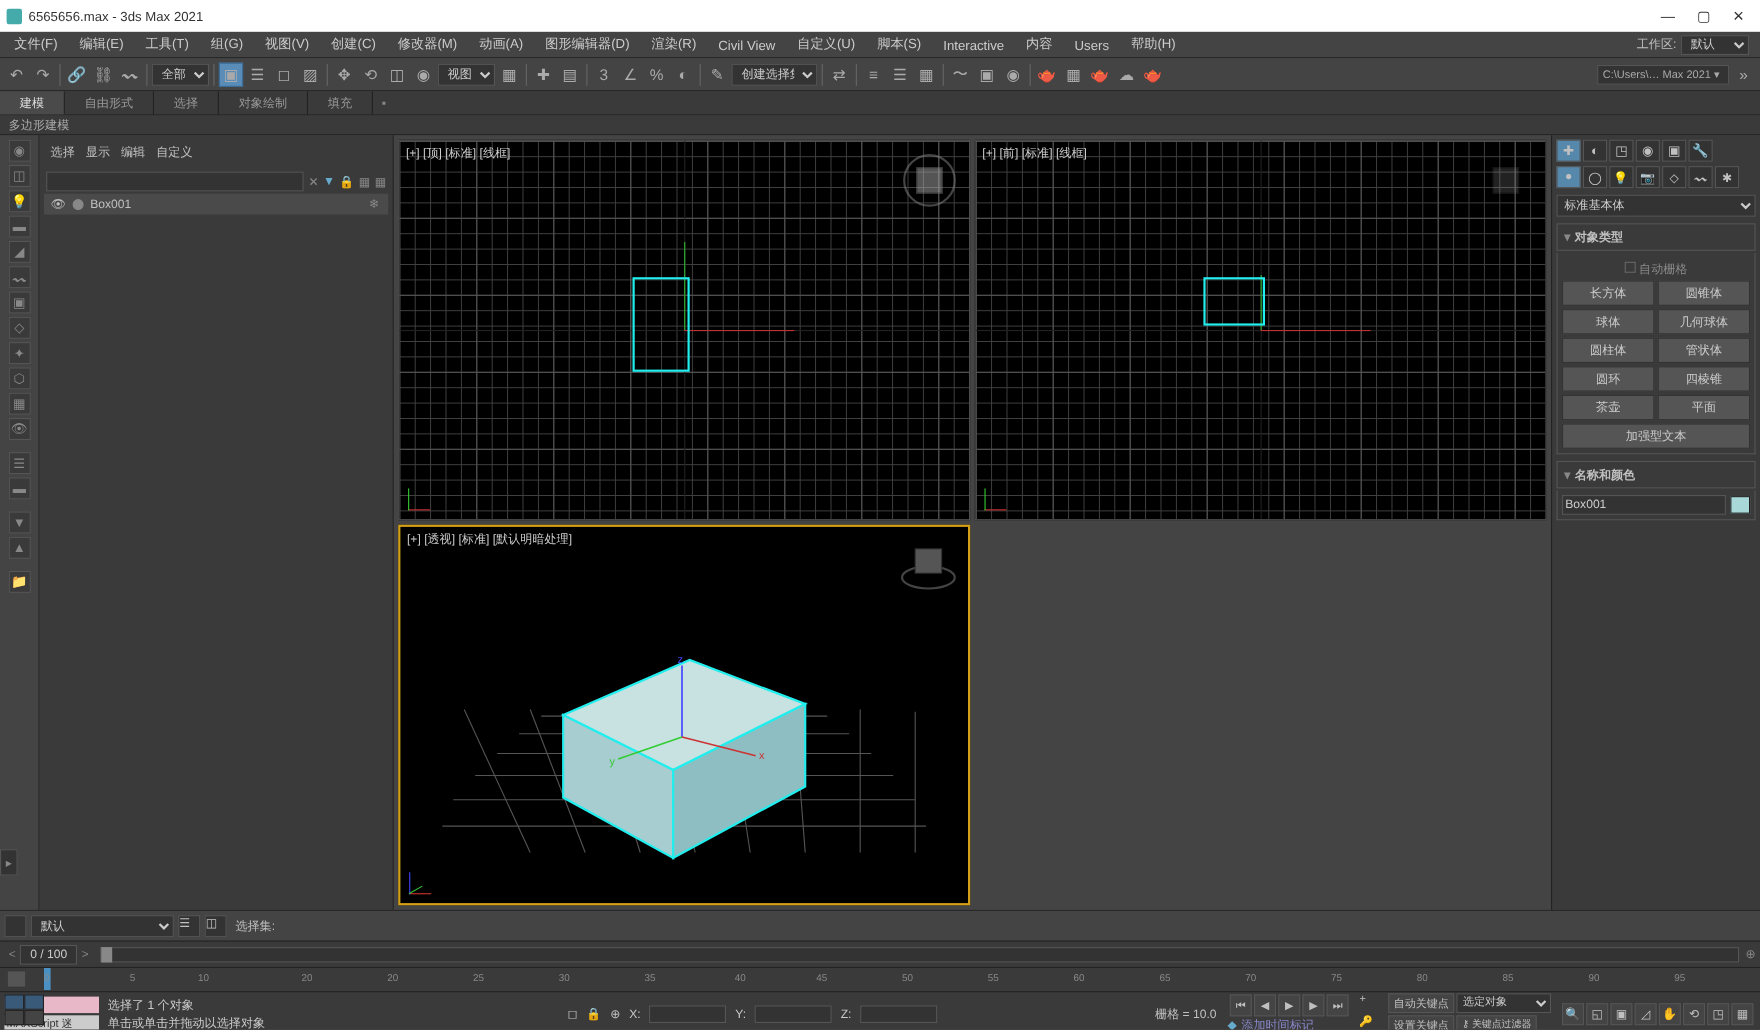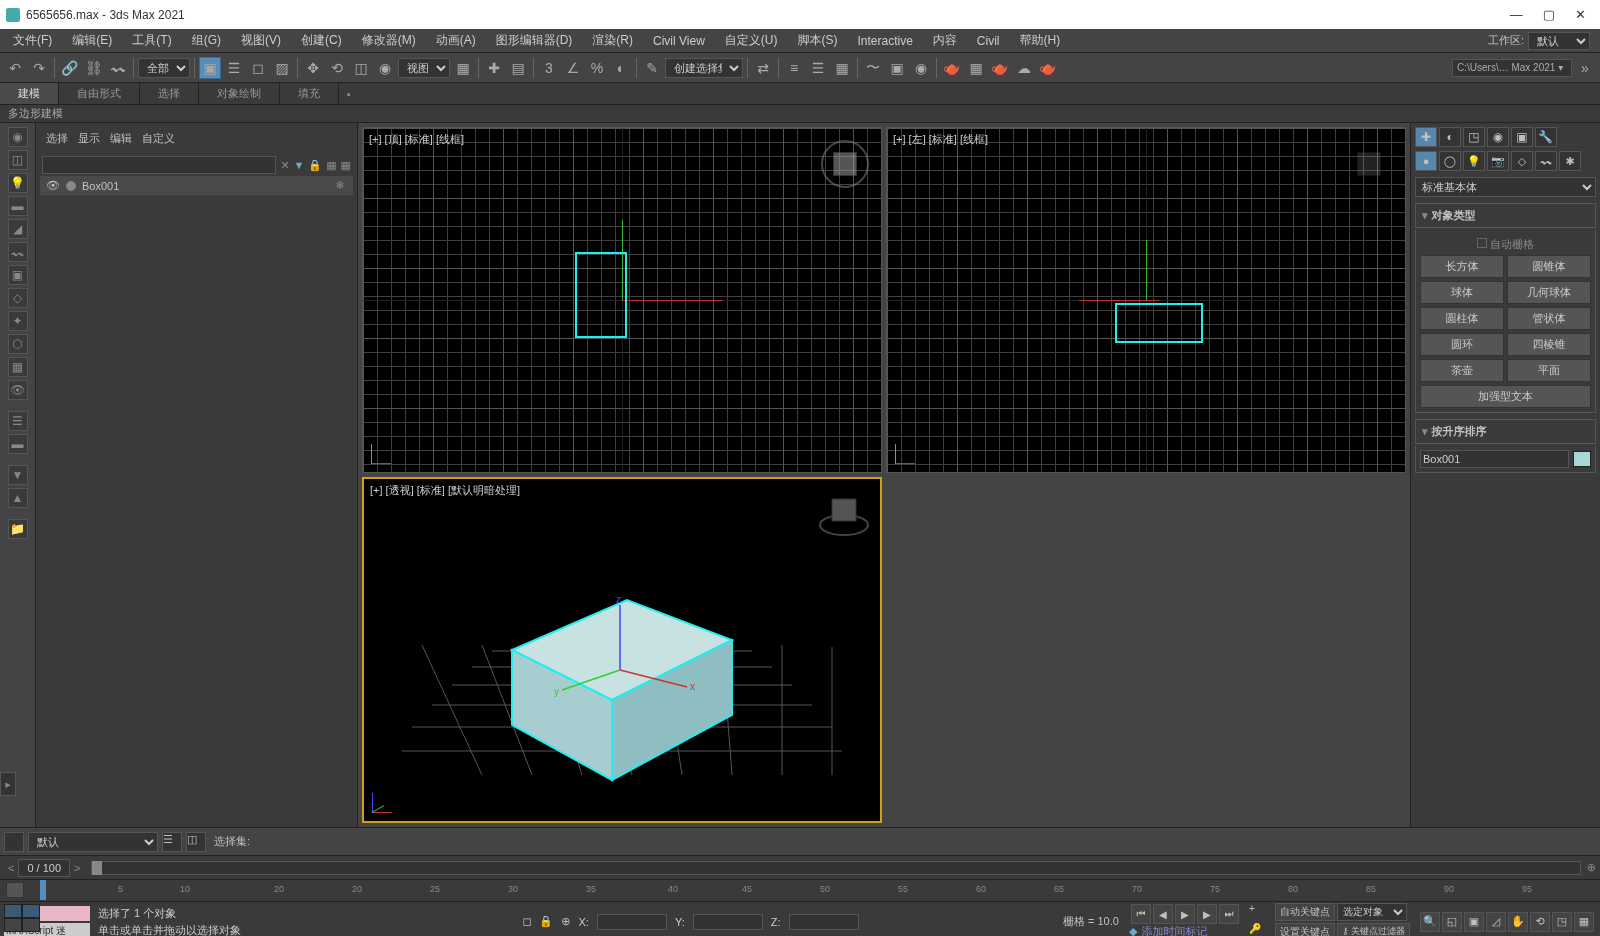--- a/index.html
+++ b/index.html
@@ -81,21 +81,21 @@
 .statusbar .pink{width:86px;background:#e8b8c8;margin:3px;}
 .statusbar .msgs{width:230px;display:flex;flex-direction:column;justify-content:center;font-size:11px;color:#ccc;padding:0 4px;gap:2px;}
 .statusbar .coords{flex:1;display:flex;align-items:center;justify-content:center;gap:8px;font-size:11px;}
 .statusbar .coords .cin{background:#333;border:1px solid #555;width:70px;height:16px;color:#ccc;padding:0 3px;font-size:10px;}
 .statusbar .coords .clbl{color:#ccc;}
 .statusbar .gridlbl{display:flex;align-items:center;font-size:11px;padding:0 6px;}
 .statusbar .playctrl{display:flex;align-items:center;gap:2px;padding:0 6px;}
 .statusbar .playctrl .pb{width:20px;height:20px;background:#444;border:1px solid #555;display:flex;align-items:center;justify-content:center;font-size:10px;}
 .statusbar .autokey{display:flex;flex-direction:column;justify-content:center;gap:2px;padding:0 4px;font-size:10px;}
 .statusbar .autokey .akb{background:#444;border:1px solid #555;padding:1px 4px;}
-.statusbar .ksel{background:#333;color:#ccc;border:1px solid #555;font-size:10px;padding:1px;width:70px;}
+.statusbar .ksel{background:#333;color:#ccc;border:1px solid #555;font-size:10px;padding:1px;width:86px;}
 .statusbar .navicons{display:flex;align-items:center;gap:2px;padding:0 6px;}
 .statusbar .navicons .ni{width:20px;height:20px;background:#444;border:1px solid #555;display:flex;align-items:center;justify-content:center;font-size:11px;}
 .addtime{display:flex;align-items:center;font-size:11px;color:#88c;padding:0 4px;gap:4px;}
 .vpgrid-persp{position:absolute;inset:0;display:flex;align-items:center;justify-content:center;}
 svg{display:block;}
 .expander{position:absolute;left:0;bottom:140px;width:16px;height:24px;background:#333;border:1px solid #555;display:flex;align-items:center;justify-content:center;color:#888;z-index:5;}
 .vplayout{position:absolute;left:4px;bottom:4px;display:flex;flex-direction:column;gap:0;}
 .vplayout .q{width:18px;height:14px;background:#3a5a7a;border:1px solid #222;}
 </style>
 </head>
@@ -120,21 +120,21 @@
   <span class="mi">创建(C)</span>
   <span class="mi">修改器(M)</span>
   <span class="mi">动画(A)</span>
   <span class="mi">图形编辑器(D)</span>
   <span class="mi">渲染(R)</span>
   <span class="mi">Civil View</span>
   <span class="mi">自定义(U)</span>
   <span class="mi">脚本(S)</span>
   <span class="mi">Interactive</span>
   <span class="mi">内容</span>
-  <span class="mi">Civil</span>
+  <span class="mi">Users</span>
   <span class="mi">帮助(H)</span>
   <div class="ws">
     <span>工作区:</span>
     <select><option>默认</option></select>
   </div>
 </div>
 
 <div class="toolbar">
   <div class="tbtn">↶</div>
   <div class="tbtn">↷</div>
@@ -269,38 +269,38 @@
       <div class="axind">
           <div class="ar"></div>
           <div class="ag"></div>
         </div>
       <div class="viewcube">
           <div class="ring"></div>
           <div class="cube"></div>
         </div>
     </div>
 
-
     <div class="vp">
       <div class="grid"></div>
         <div class="gridmaj"></div>
       <div class="centerH"></div>
         <div class="centerV"></div>
-      <div class="vlabel">[+] [左] [标准] [线框]</div>
-      <div class="axred" style="top:50%;left:37%;width:80px;"></div>
-      <div class="axgrn" style="bottom:50%;left:50%;height:60px;"></div>
-      <div class="boxwire" style="left:44%;top:51%;width:88px;height:40px;"></div>
+      <div class="vlabel">[+] [前] [标准] [线框]</div>
+      <div class="axred" style="top:50%;left:50%;"></div>
+      <div class="axgrn" style="bottom:50%;left:50%;height:50px;"></div>
+      <div class="boxwire" style="left:40%;top:36%;width:56px;height:44px;"></div>
       <div class="axind">
           <div class="ar"></div>
           <div class="ag"></div>
         </div>
       <div class="viewcube">
           <div class="cube" style="opacity:.4;"></div>
         </div>
     </div>
+
 
     <div class="vp active">
       <div class="vlabel">[+] [透视] [标准] [默认明暗处理]</div>
       <div class="vpgrid-persp">
         <svg width="440" height="310" viewBox="0 0 440 310">
 
           <g stroke="#555" stroke-width="1">
             <line x1="30" y1="210" x2="410" y2="210"></line>
               <line x1="50" y1="190" x2="390" y2="190"></line>
             <line x1="70" y1="172" x2="370" y2="172"></line>
@@ -376,21 +376,21 @@
         <button>几何球体</button>
         <button>圆柱体</button>
         <button>管状体</button>
         <button>圆环</button>
         <button>四棱锥</button>
         <button>茶壶</button>
         <button>平面</button>
         <button class="btnfull">加强型文本</button>
       </div>
     </div>
-    <div class="rollhead">按升序排序</div>
+    <div class="rollhead">名称和颜色</div>
     <div class="rollbody">
       <div class="ncrow">
         <input type="text" value="Box001" style="">
         <div class="swatch"></div>
       </div>
     </div>
   </div>
 </div>
 
 <div class="bottombar">

